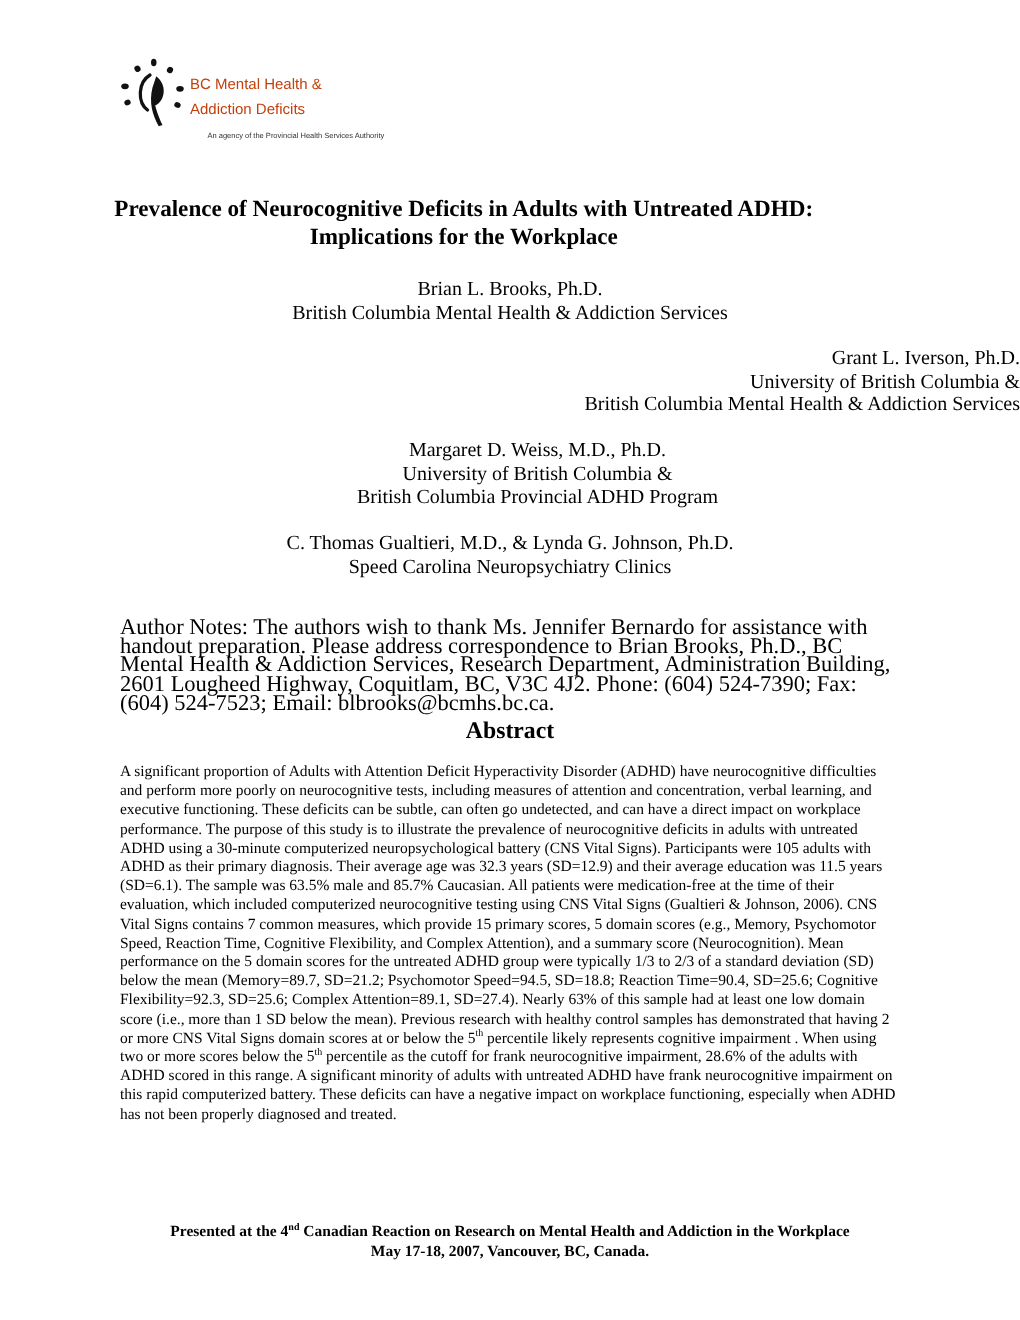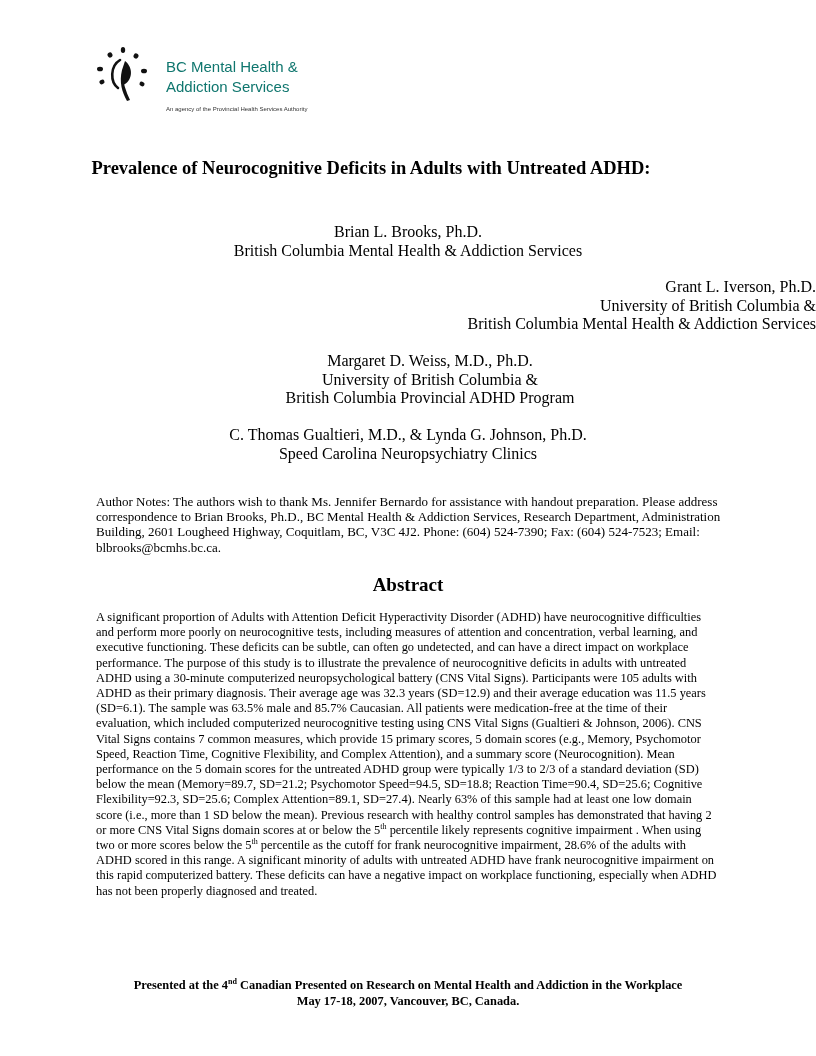--- a/index.html
+++ b/index.html
@@ -1,33 +1,33 @@
 <!DOCTYPE html>
 <html><head>
 <meta charset="utf-8">
 <style>
   html, body { margin: 0; padding: 0; background: #ffffff; }
   body { width: 816px; height: 1056px; position: relative; overflow: hidden;
          font-family: "Liberation Serif", "DejaVu Serif", serif; color: #000; }
 
   .logo { position: absolute; left: 92px; top: 44px; width: 260px; height: 80px; }
   .logo-mark { position: absolute; left: 0; top: 0; width: 60px; height: 60px; }
-  .logo-name { position: absolute; left: 74px; top: 13px; font-family: "Liberation Sans", "DejaVu Sans", sans-serif;
-               font-size: 15px; line-height: 20px; color: #0f766e; font-weight: normal; letter-spacing: 0px; }
+  .logo-name { position: absolute; left: 60px; top: 13px; font-family: "Liberation Sans", "DejaVu Sans", sans-serif;
+               font-size: 12px; line-height: 20px; color: #c2410c; font-weight: normal; letter-spacing: 0px; }
   .logo-name div { white-space: nowrap; }
   .logo-tag { position: absolute; left: 74px; top: 62px; font-family: "Liberation Sans", "DejaVu Sans", sans-serif;
               font-size: 6px; color: #333; white-space: nowrap; }
 
   .title { position: absolute; left: 0; top: 157px; width: 742px; text-align: center;
            font-weight: bold; font-size: 18.5px; line-height: 22px; }
   .author-block { position: absolute; left: 0; width: 816px; text-align: center;
                   font-size: 16px; line-height: 18.5px; }
   .author-block div { white-space: nowrap; }
 
-  .notes { position: absolute; left: 96px; top: 494px; width: 625px; font-size: 13px; line-height: 15.2px; }
+  .notes { position: absolute; left: 96px; top: 494px; width: 625px; font-size: 18px; line-height: 15.2px; }
   .abstract-heading { position: absolute; left: 0; top: 574px; width: 816px; text-align: center;
                       font-weight: bold; font-size: 19px; }
   .abstract-body { position: absolute; left: 96px; top: 610px; width: 625px; font-size: 12.4px; line-height: 15.2px; }
   .abstract-body sup, .footer sup { font-size: 8px; line-height: 0; vertical-align: super; }
 
   .footer { position: absolute; left: 0; top: 978px; width: 816px; text-align: center;
             font-weight: bold; font-size: 12.4px; line-height: 15.5px; }
 </style>
 </head>
 <body>
@@ -39,27 +39,28 @@
     <ellipse cx="44" cy="12" rx="2.4" ry="2.6" fill="#111" transform="rotate(30 44 12)"></ellipse>
     <ellipse cx="8" cy="25" rx="3" ry="2.3" fill="#111"></ellipse>
     <ellipse cx="52" cy="27" rx="3" ry="2.3" fill="#111"></ellipse>
     <ellipse cx="10" cy="38" rx="2.6" ry="2.2" fill="#111" transform="rotate(-25 10 38)"></ellipse>
     <ellipse cx="50" cy="40" rx="2.6" ry="2.2" fill="#111" transform="rotate(25 50 40)"></ellipse>
     <path d="M28 16 C18 22, 18 38, 26 44" stroke="#111" stroke-width="2.6" fill="none" stroke-linecap="round"></path>
     <path d="M33 17 C42 24, 40 36, 33 40 C30 42, 28 38, 30 30 C31 38, 34 48, 38 56 L35 57 C30 48, 27 38, 30 26 Z" fill="#111"></path>
   </svg>
   <div class="logo-name">
     <div>BC Mental Health &amp;</div>
-    <div>Addiction Services</div>
+    <div>Addiction Deficits</div>
   </div>
   <div class="logo-tag">An agency of the Provincial Health Services Authority</div>
 </div>
 
 <div class="title">
   <div>Prevalence of Neurocognitive Deficits in Adults with Untreated ADHD:</div>
+  <div>Implications for the Workplace</div>
 </div>
 
 <div class="author-block" style="top:223px;">
   <div>Brian L. Brooks, Ph.D.</div>
   <div>British Columbia Mental Health &amp; Addiction Services</div>
 </div>
 
 <div class="author-block" style="top:278px;text-align:right;">
   <div>Grant L. Iverson, Ph.D.</div>
   <div>University of British Columbia &amp;</div>
@@ -77,15 +78,15 @@
   <div>Speed Carolina Neuropsychiatry Clinics</div>
 </div>
 
 <div class="notes">Author Notes: The authors wish to thank Ms. Jennifer Bernardo for assistance with handout preparation. Please address correspondence to Brian Brooks, Ph.D., BC Mental Health &amp; Addiction Services, Research Department, Administration Building, 2601 Lougheed Highway, Coquitlam, BC, V3C 4J2. Phone: (604) 524-7390; Fax: (604) 524-7523; Email: blbrooks@bcmhs.bc.ca.</div>
 
 <div class="abstract-heading">Abstract</div>
 
 <div class="abstract-body"><span>A significant proportion of Adults with Attention Deficit Hyperactivity Disorder (ADHD) have neurocognitive difficulties and perform more poorly on neurocognitive tests, including measures of attention and concentration, verbal learning, and executive functioning. These deficits can be subtle, can often go undetected, and can have a direct impact on workplace performance. The purpose of this study is to illustrate the prevalence of neurocognitive deficits in adults with untreated ADHD using a 30-minute computerized neuropsychological battery (CNS Vital Signs). Participants were 105 adults with ADHD as their primary diagnosis. Their average age was 32.3 years (SD=12.9) and their average education was 11.5 years (SD=6.1). The sample was 63.5% male and 85.7% Caucasian. All patients were medication-free at the time of their evaluation, which included computerized neurocognitive testing using CNS Vital Signs (Gualtieri &amp; Johnson, 2006). CNS Vital Signs contains 7 common measures, which provide 15 primary scores, 5 domain scores (e.g., Memory, Psychomotor Speed, Reaction Time, Cognitive Flexibility, and Complex Attention), and a summary score (Neurocognition). Mean performance on the 5 domain scores for the untreated ADHD group were typically 1/3 to 2/3 of a standard deviation (SD) below the mean (Memory=89.7, SD=21.2; Psychomotor Speed=94.5, SD=18.8; Reaction Time=90.4, SD=25.6; Cognitive Flexibility=92.3, SD=25.6; Complex Attention=89.1, SD=27.4). Nearly 63% of this sample had at least one low domain score (i.e., more than 1 SD below the mean). Previous research with healthy control samples has demonstrated that having 2 or more CNS Vital Signs domain scores at or below the 5</span><sup>th</sup><span> percentile likely represents cognitive impairment . When using two or more scores below the 5</span><sup>th</sup><span> percentile as the cutoff for frank neurocognitive impairment, 28.6% of the adults with ADHD scored in this range. A significant minority of adults with untreated ADHD have frank neurocognitive impairment on this rapid computerized battery. These deficits can have a negative impact on workplace functioning, especially when ADHD has not been properly diagnosed and treated.</span></div>
 
 <div class="footer">
-  <div><span>Presented at the 4</span><sup>nd</sup><span> Canadian Presented on Research on Mental Health and Addiction in the Workplace</span></div>
+  <div><span>Presented at the 4</span><sup>nd</sup><span> Canadian Reaction on Research on Mental Health and Addiction in the Workplace</span></div>
   <div>May 17-18, 2007, Vancouver, BC, Canada.</div>
 </div>
 
 </body></html>

